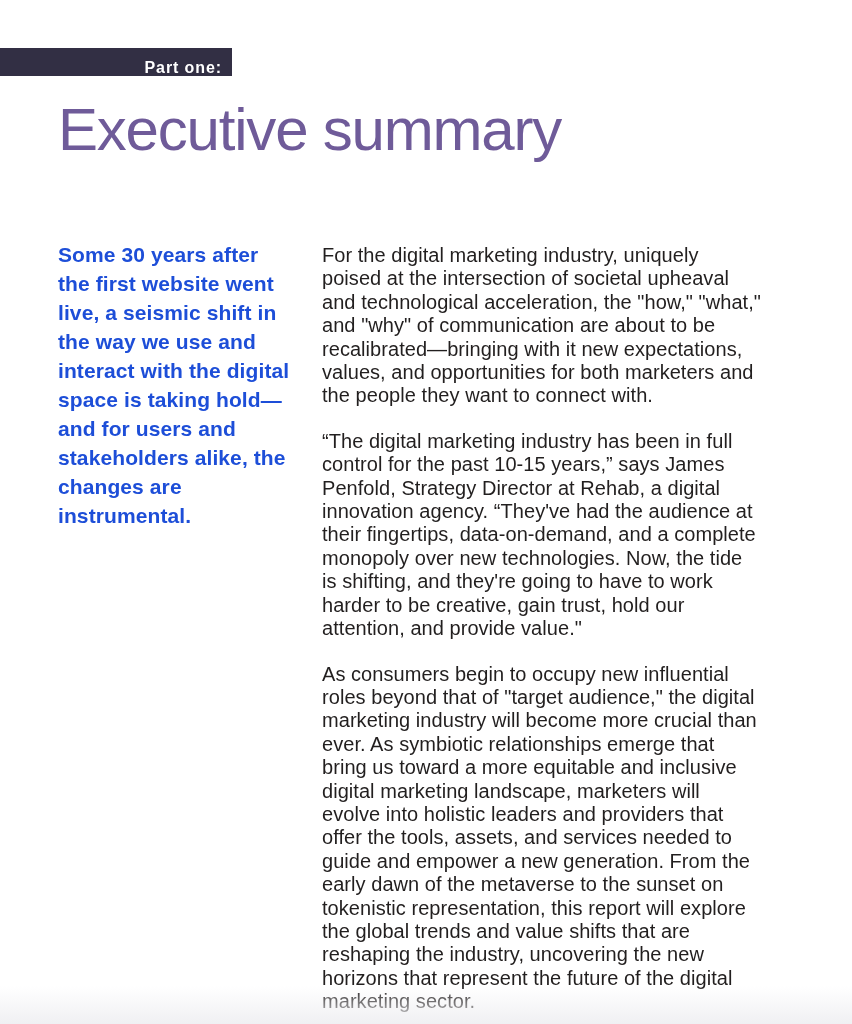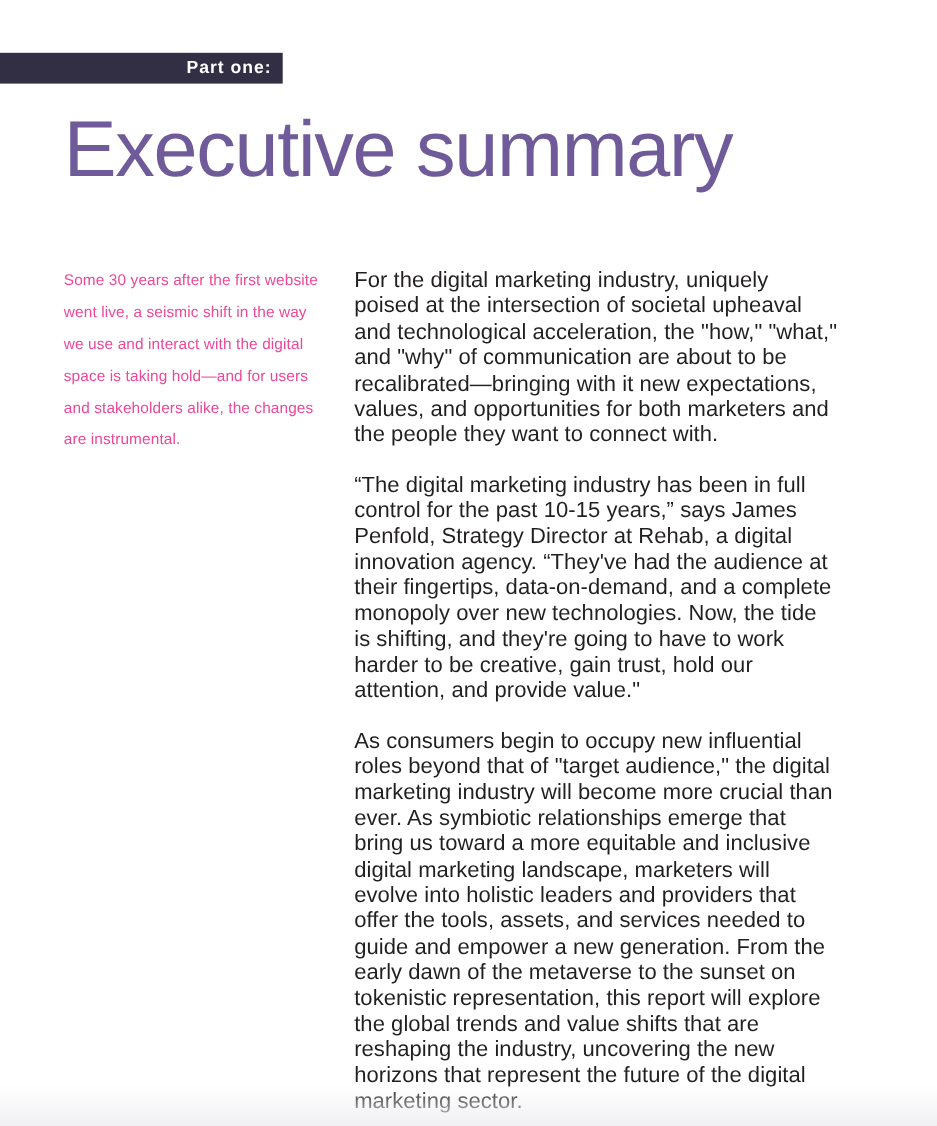--- a/index.html
+++ b/index.html
@@ -33,25 +33,25 @@
     height: 38px;
     background: linear-gradient(to bottom, rgba(245,245,247,0) 0%, rgba(239,239,242,0.95) 100%);
     pointer-events: none;
   }
 
   
   #part-banner {
     position: absolute;
     left: 0;
     top: 48px;
-    width: 257px;
+    width: 232px;
     height: 28px;
     background: #322f44;
     display: flex;
-    align-items: center;
+    align-items: flex-end;
     justify-content: flex-end;
     box-sizing: border-box;
     padding-right: 10px;
   }
 
   #part-banner-label {
     color: #ffffff;
     font-size: 16px;
     font-weight: bold;
     letter-spacing: 0.9px;
@@ -59,21 +59,21 @@
     white-space: nowrap;
   }
 
   
   #page-title {
     position: absolute;
     left: 58px;
     top: 98px;
     width: 760px;
     color: #6f5b99;
-    font-size: 72px;
+    font-size: 60px;
     font-weight: normal;
     letter-spacing: -1.2px;
     line-height: 1.06;
     margin: 0;
     white-space: nowrap;
   }
 
   
   #columns {
     position: absolute;
@@ -84,23 +84,23 @@
 
   #lead-column {
     position: absolute;
     left: 58px;
     top: 0;
     width: 232px;
   }
 
   #lead-paragraph {
     margin: 0;
-    color: #ec4899;
-    font-size: 14px;
-    font-weight: normal;
+    color: #1d4ed8;
+    font-size: 21px;
+    font-weight: bold;
     line-height: 29px;
     letter-spacing: 0.1px;
   }
 
   #body-column {
     position: absolute;
     left: 322px;
     top: 4px;
     width: 440px;
   }

